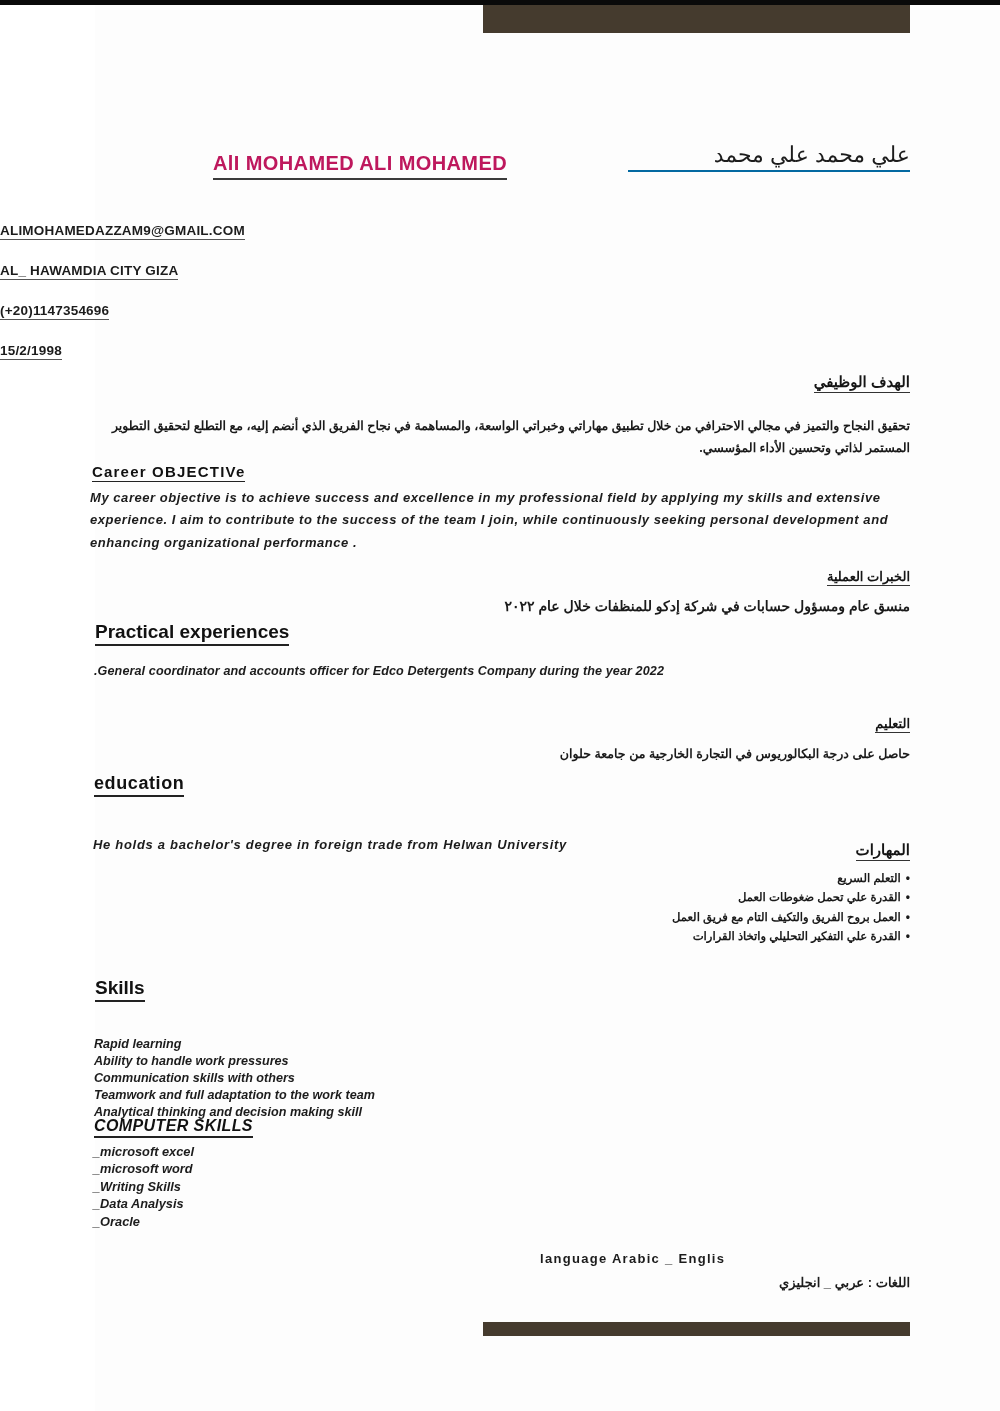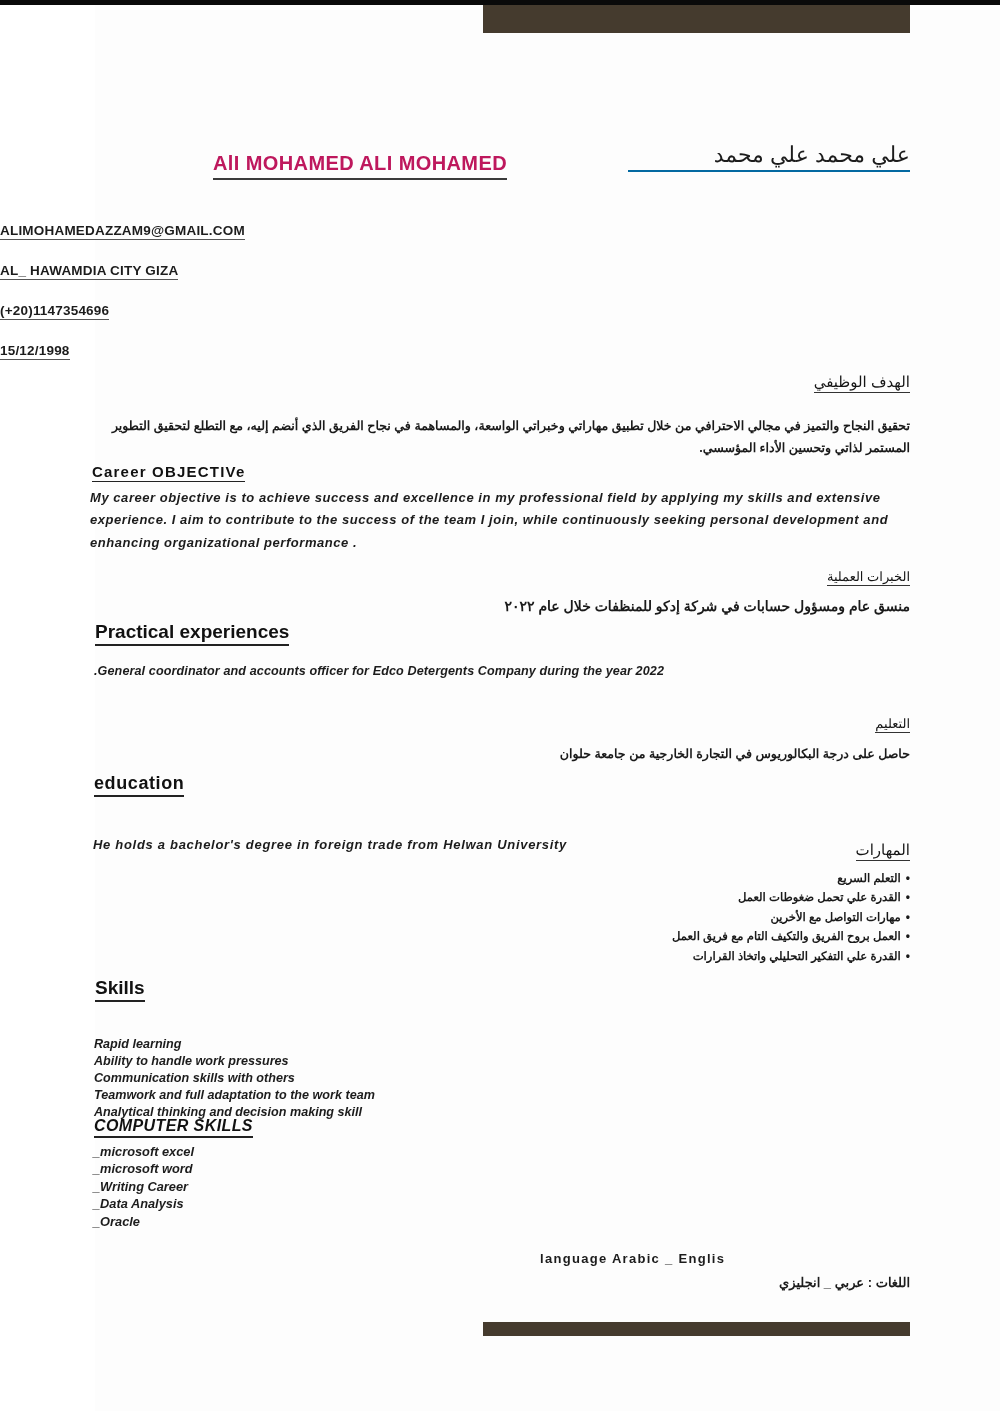--- a/index.html
+++ b/index.html
@@ -91,21 +91,21 @@
     display: inline-block;
   }
   .c-email  { top: 221px; }
   .c-addr   { top: 261px; }
   .c-phone  { top: 301px; }
   .c-dob    { top: 341px; }
 
   
   .ar-head {
     font-size: 15px;
-    font-weight: normal;
+    font-weight: bold;
     color: #151515;
     direction: rtl;
     text-align: left;
     border-bottom: 1.6px solid #333;
     padding-bottom: 1px;
     display: inline-block;
   }
   .ar-head-wrap { right: 90px; text-align: right; }
 
   .ar-body {
@@ -199,21 +199,21 @@
   <div class="abs c-email">
     <span class="contact-line">ALIMOHAMEDAZZAM9@GMAIL.COM</span>
   </div>
   <div class="abs c-addr">
     <span class="contact-line"> AL_ HAWAMDIA CITY GIZA</span>
   </div>
   <div class="abs c-phone">
     <span class="contact-line">(+20)1147354696</span>
   </div>
   <div class="abs c-dob">
-    <span class="contact-line">15/12/1998</span>
+    <span class="contact-line">15/2/1998</span>
   </div>
 
   <div class="abs ar-head-wrap" id="objective-ar-head">
     <span class="ar-head">الهدف الوظيفي</span>
   </div>
   <div class="abs ar-body" id="objective-ar-text">تحقيق النجاح والتميز في مجالي الاحترافي من خلال تطبيق مهاراتي وخبراتي الواسعة، والمساهمة في نجاح الفريق الذي أنضم إليه، مع التطلع لتحقيق التطوير المستمر لذاتي وتحسين الأداء المؤسسي.</div>
 
   <div class="abs" id="objective-en-head">
     <span class="en-head" style="border-bottom-width:1.6px;">Career OBJECTIVe</span>
   </div>
@@ -239,21 +239,20 @@
   </div>
   <div class="abs en-body ltr" id="edu-en-text">He holds a bachelor's degree in foreign trade from Helwan University</div>
 
   <div class="abs ar-head-wrap" id="skills-ar-head">
     <span class="ar-head">المهارات</span>
   </div>
   <div class="abs" id="skills-ar-list">
     <ul>
       <li>التعلم السريع</li>
       <li>القدرة علي تحمل ضغوطات العمل</li>
-      <li>مهارات التواصل مع الأخرين</li>
       <li>العمل بروح الفريق والتكيف التام مع فريق العمل</li>
       <li>القدرة علي التفكير التحليلي واتخاذ القرارات</li>
     </ul>
   </div>
 
   <div class="abs" id="skills-en-head">
     <span class="en-head">Skills</span>
   </div>
   <div class="abs en-body ltr" id="skills-en-list">
     <div>Rapid learning</div>
@@ -262,21 +261,21 @@
     <div>Teamwork and full adaptation to the work team</div>
     <div>Analytical thinking and decision making  skill</div>
   </div>
 
   <div class="abs" id="cs-head">
     <span class="en-head" style="font-style:italic;">COMPUTER SKILLS</span>
   </div>
   <div class="abs en-body ltr" id="cs-list">
     <div>_microsoft excel</div>
     <div>_microsoft word</div>
-    <div>_Writing Career</div>
+    <div>_Writing Skills</div>
     <div>_Data Analysis</div>
     <div>_Oracle</div>
   </div>
 
   <div class="abs" id="lang-en">language   Arabic _ Englis</div>
   <div class="abs" id="lang-ar">اللغات : عربي _ انجليزي</div>
 
 </div>
 
 </body></html>

